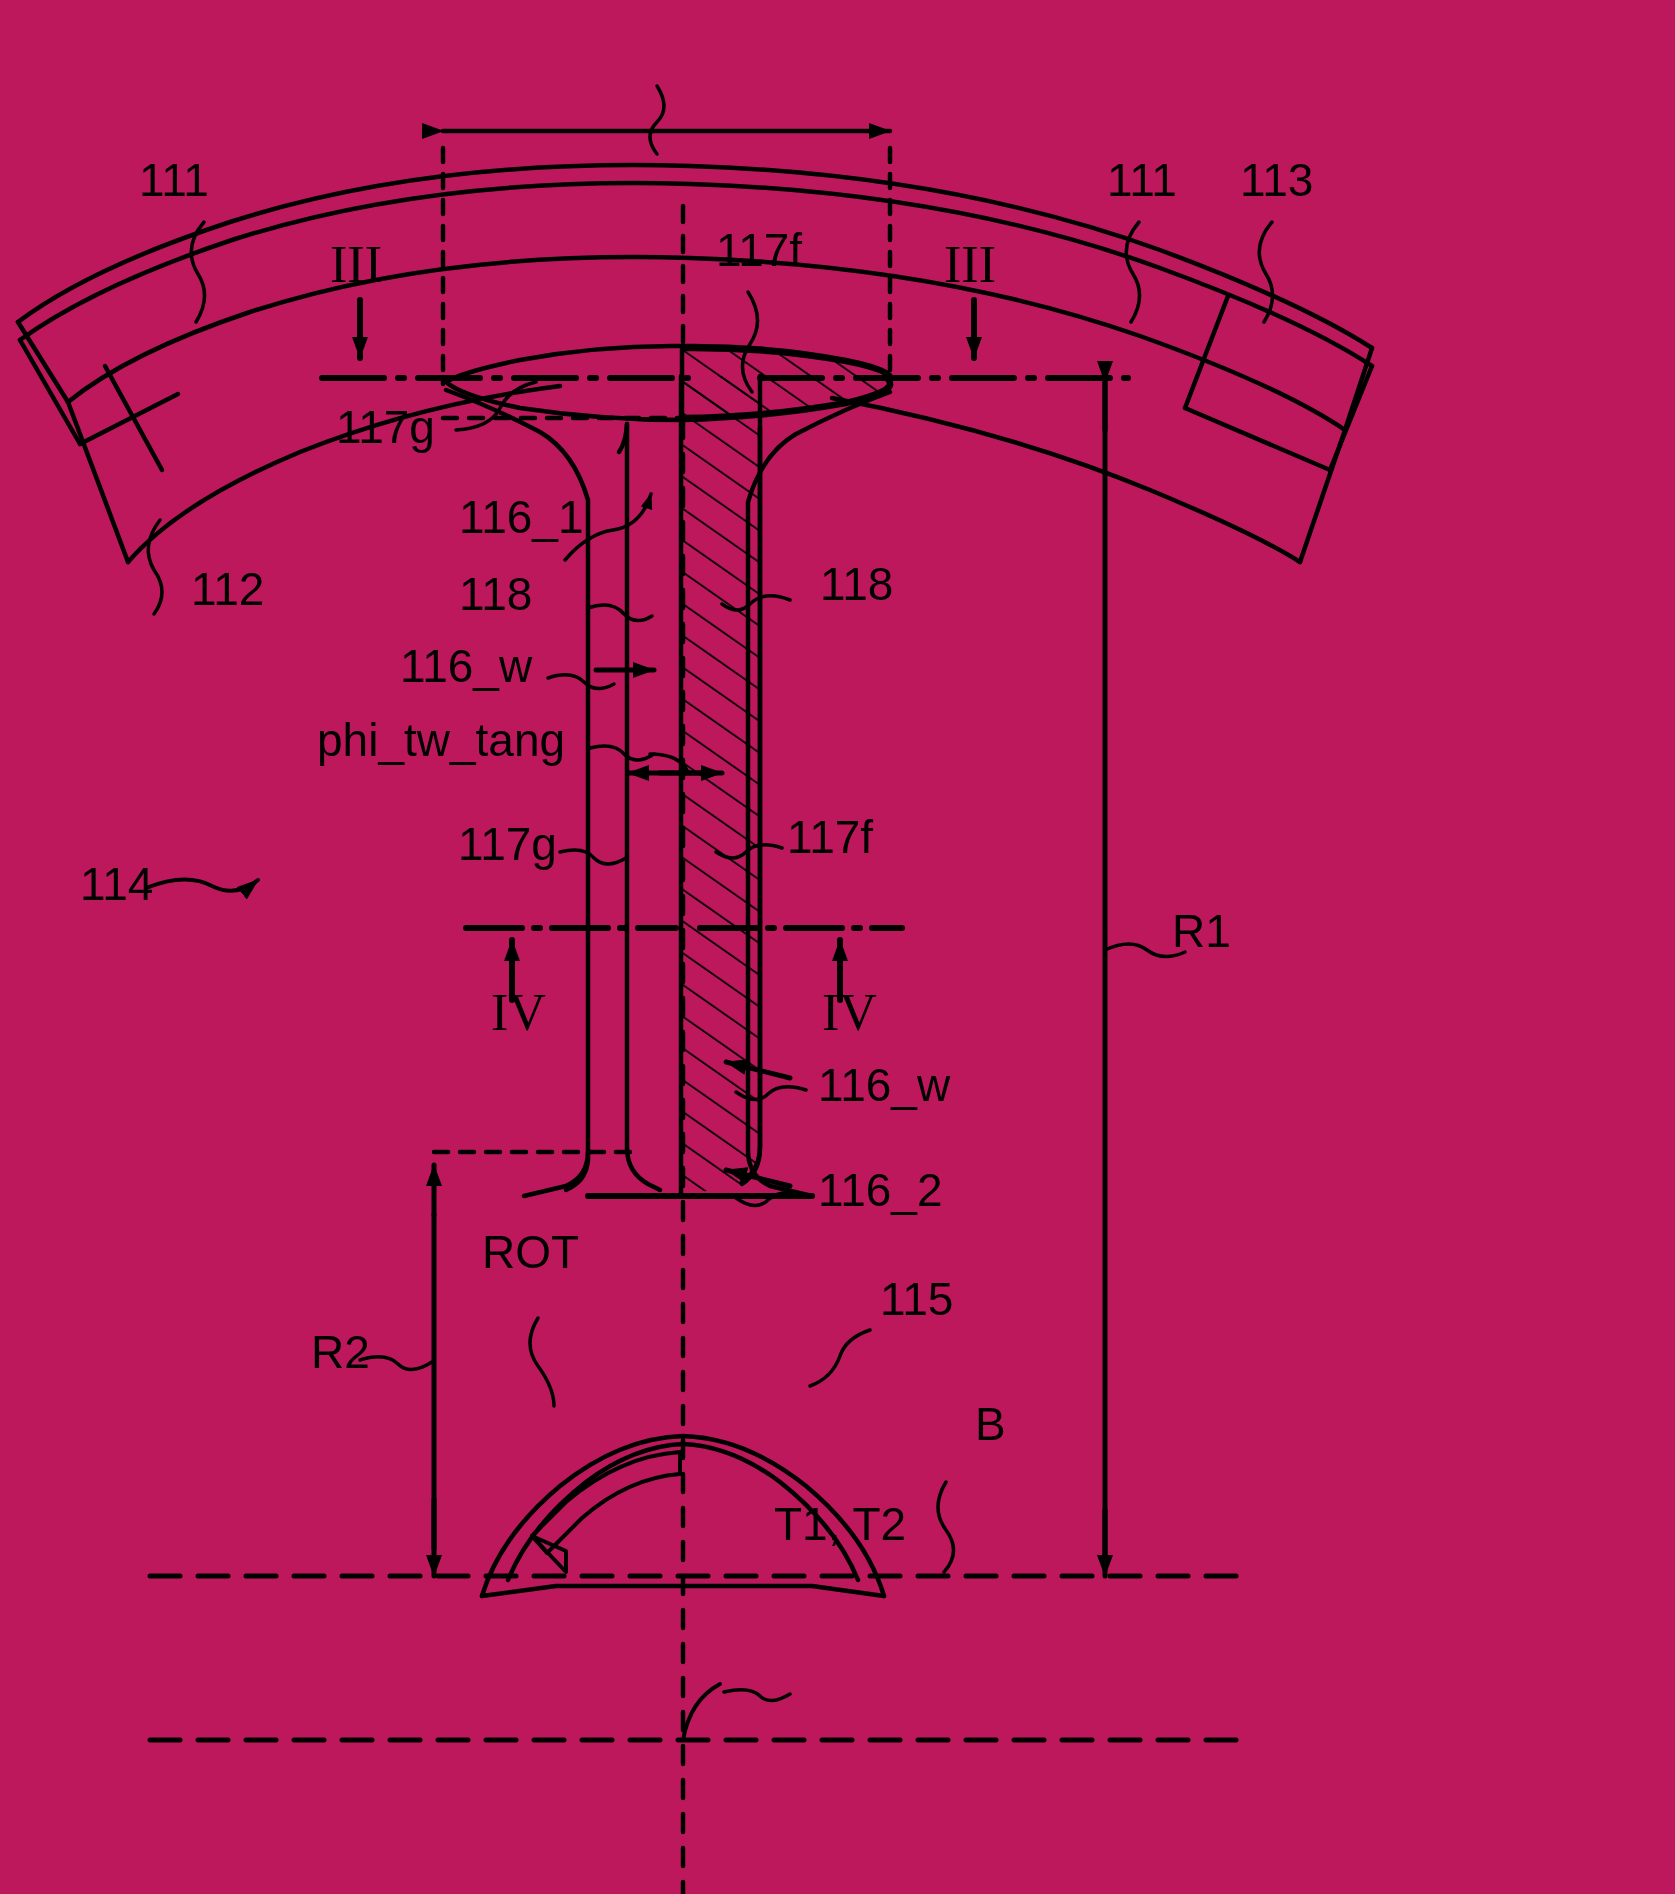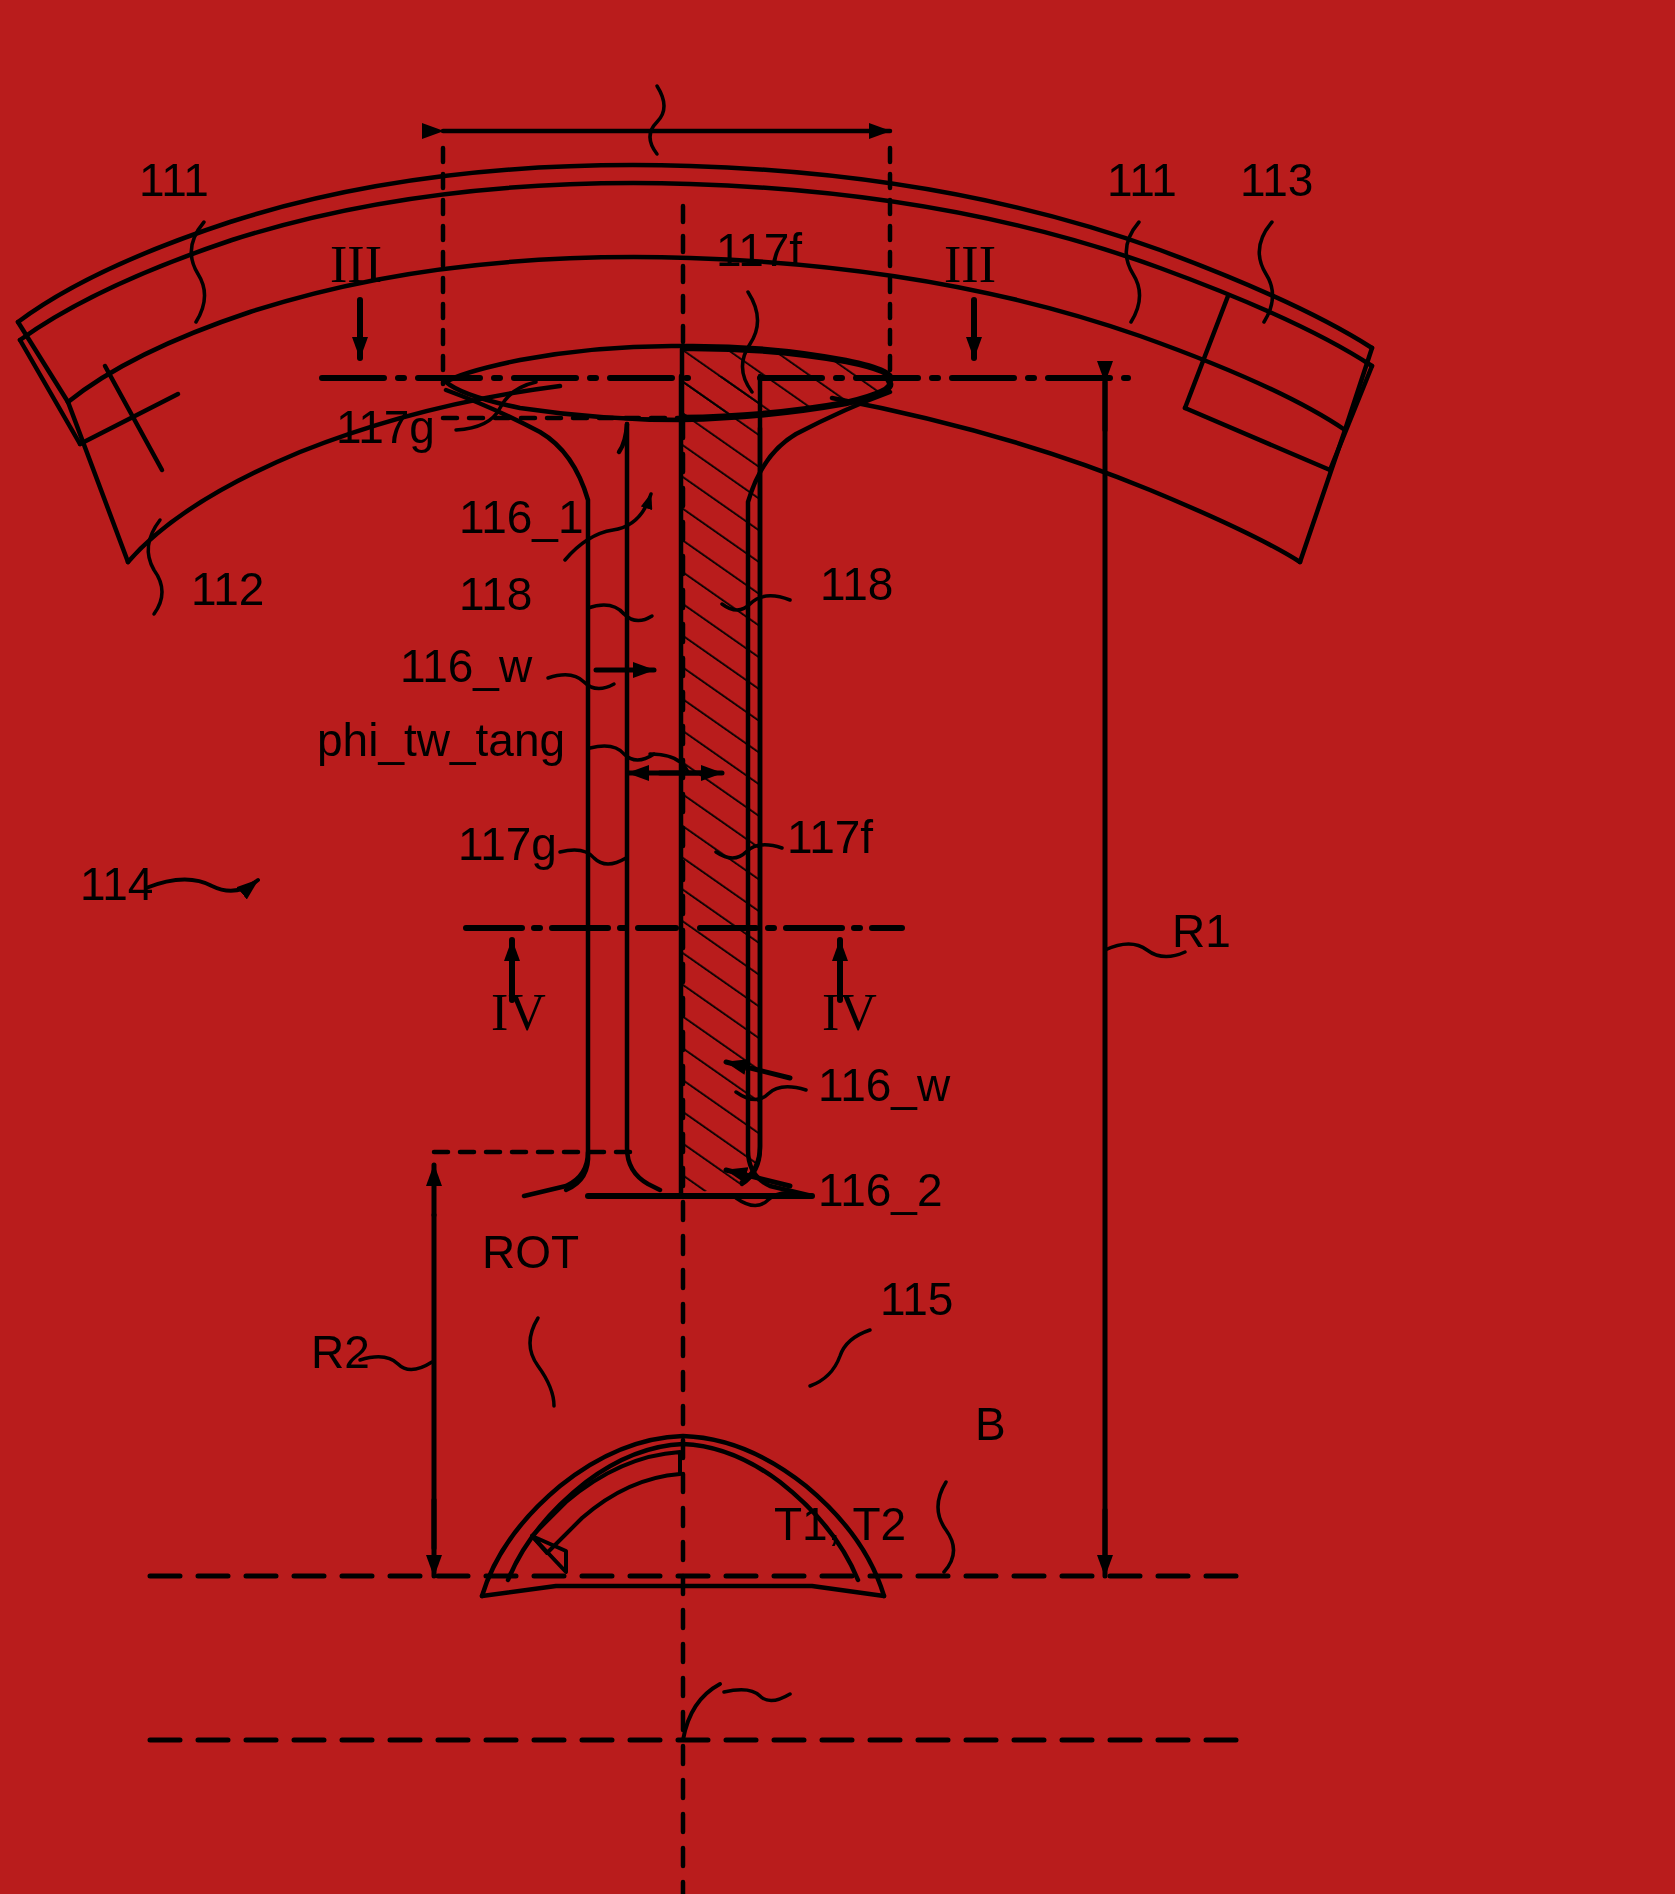--- a/index.html
+++ b/index.html
@@ -1,17 +1,17 @@
 <!DOCTYPE html>
 <html><head>
 <meta charset="utf-8">
 <style>
   html,body{margin:0;padding:0;background:#ffffff;}
   body{width:1675px;height:1894px;overflow:hidden;font-family:"Liberation Sans",sans-serif;}
-  #stage{position:relative;width:1675px;height:1894px;background:#b91c1c;}
+  #stage{position:relative;width:1675px;height:1894px;background:#be185d;}
   svg{display:block;}
   .lbl{font-family:"Liberation Sans",sans-serif;font-size:46px;fill:#000;}
   .lbl-rom{font-family:"Liberation Serif",serif;font-size:52px;fill:#000;}
   text{white-space:pre;}
 </style>
 </head>
 <body>
 
 <div id="stage">
 <svg width="1675" height="1894" viewBox="0 0 1675 1894">

